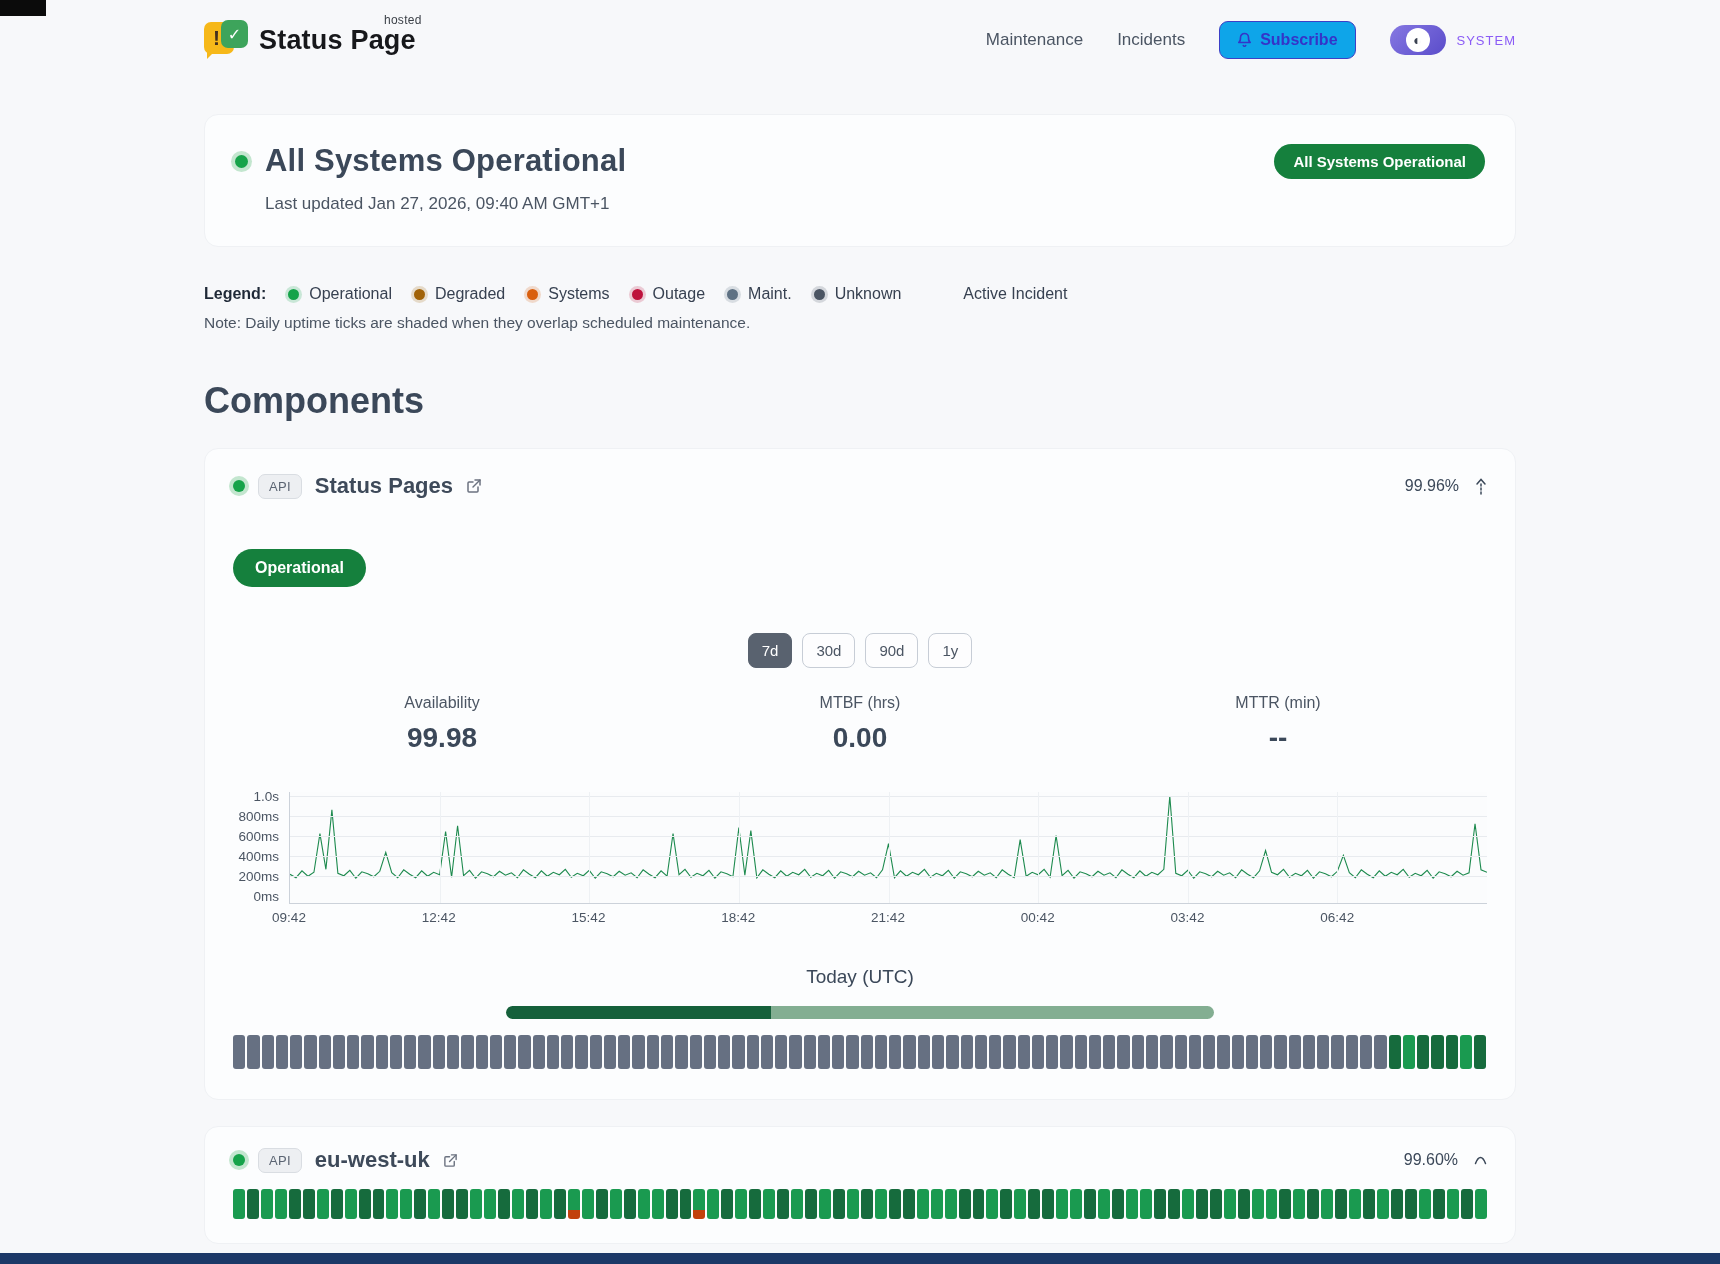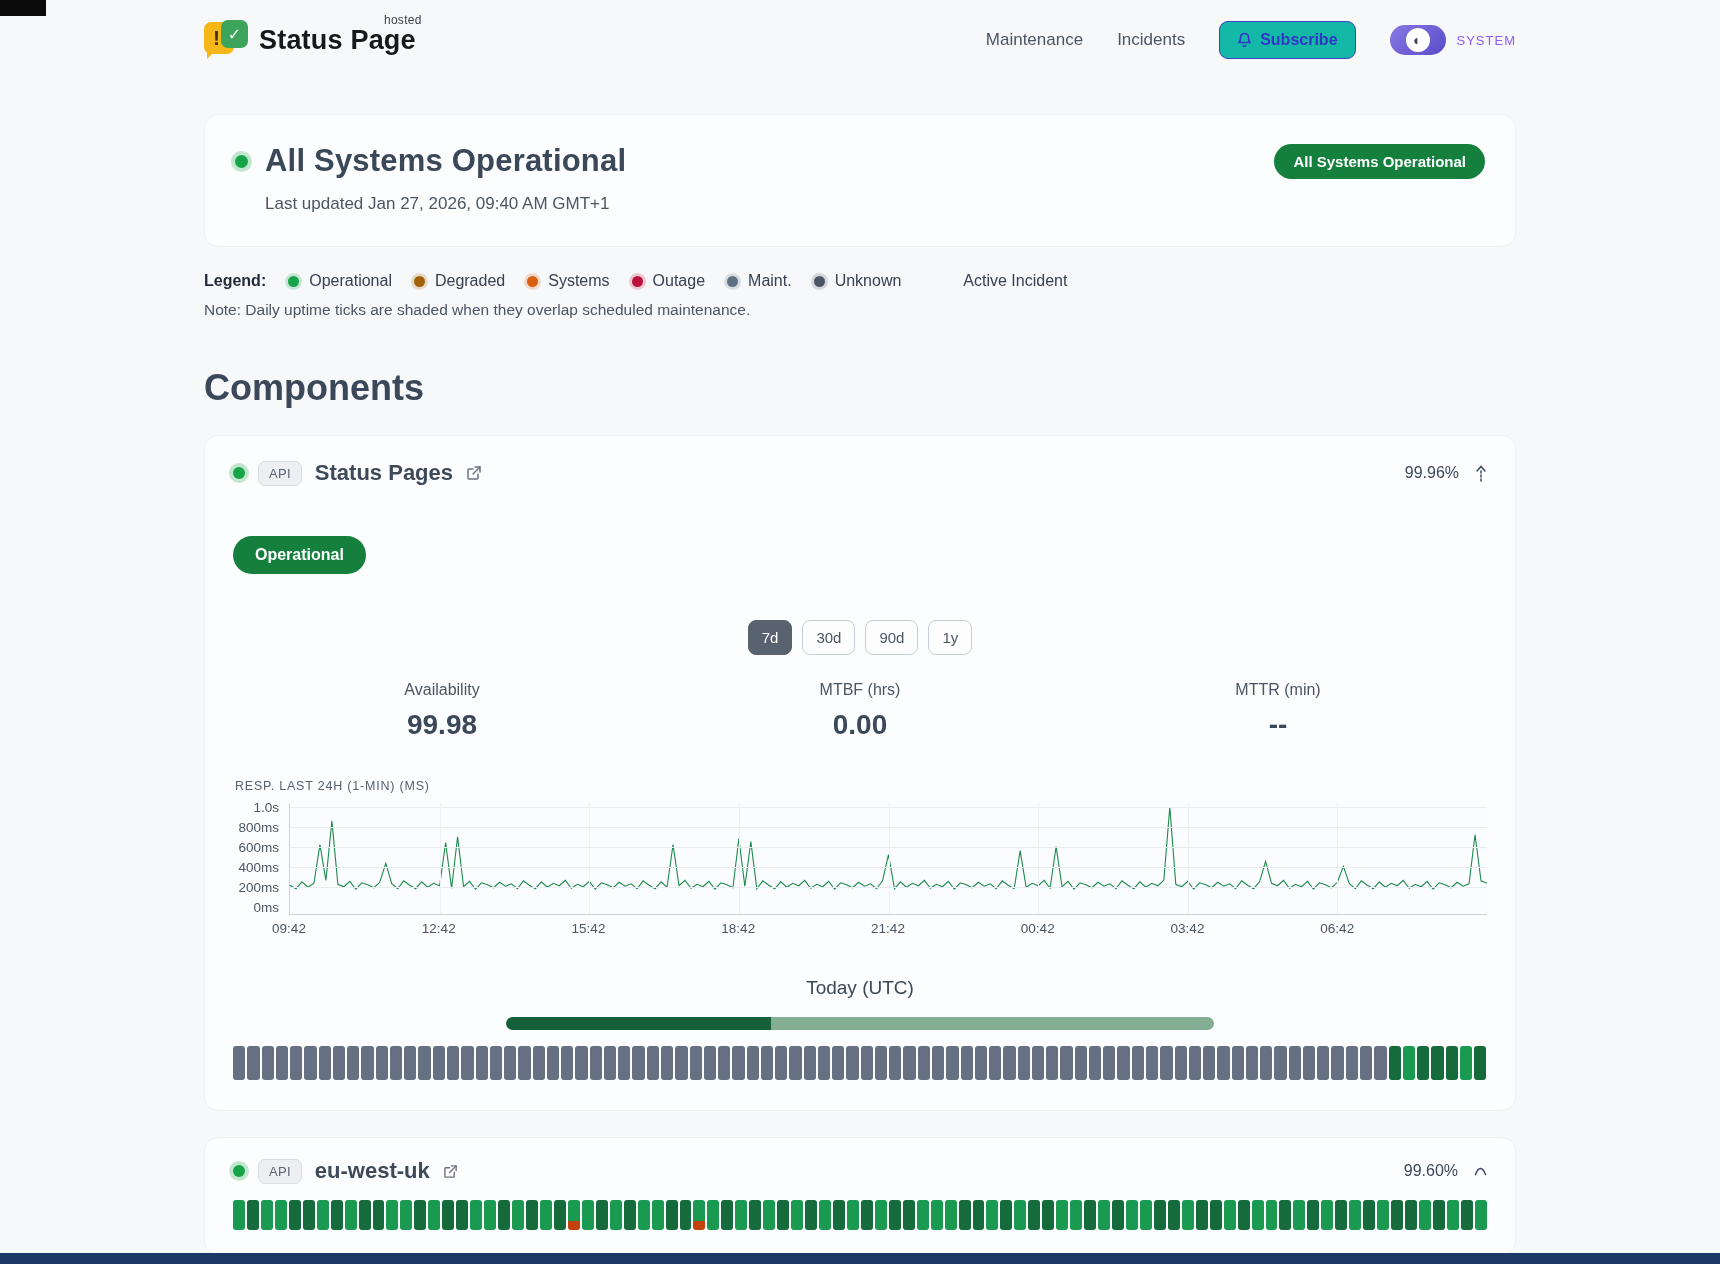--- a/index.html
+++ b/index.html
@@ -18,38 +18,38 @@
   .logo-yellow { position:absolute; left:0; top:2px; width:30px; height:32px; background:#f6b819; border-radius:7px; }
   .logo-tail { position:absolute; left:3px; top:30px; width:0; height:0; border-left:9px solid #f6b819; border-bottom:9px solid transparent; }
   .logo-bang { position:absolute; left:9px; top:6px; color:#44301e; font-weight:bold; font-size:21px; }
   .logo-green { position:absolute; left:17px; top:0; width:27px; height:28px; background:#3da45b; border-radius:7px; display:flex; align-items:center; justify-content:center; }
   .logo-check { color:#fff; font-size:16px; font-weight:bold; }
   .brand-text { position:relative; font-size:27px; font-weight:bold; color:#17181b; letter-spacing:.2px; }
   .brand-hosted { position:absolute; right:-6px; top:-12px; font-size:12px; font-weight:normal; color:#3a3f46; letter-spacing:.3px; }
 
   .topnav { display:flex; align-items:center; gap:34px; }
   .nav-link { font-size:17px; color:#4b5563; cursor:pointer; }
-  .subscribe-btn { display:flex; align-items:center; gap:8px; border:1.5px solid #3d3fc6; border-radius:9px; background:#14b8a6; color:#3534c8; font-weight:bold; font-size:16px; padding:9px 17px; cursor:pointer; }
+  .subscribe-btn { display:flex; align-items:center; gap:8px; border:1.5px solid #3d3fc6; border-radius:9px; background:#0ea5e9; color:#3534c8; font-weight:bold; font-size:16px; padding:9px 17px; cursor:pointer; }
   .theme-wrap { display:flex; align-items:center; gap:11px; }
   .theme-toggle { width:56px; height:30px; border-radius:15px; background:linear-gradient(135deg,#8678e2,#5a4cca); position:relative; cursor:pointer; }
   .theme-knob { position:absolute; top:3px; left:16px; width:24px; height:24px; border-radius:50%; background:#fff; display:flex; align-items:center; justify-content:center; color:#3b4252; font-size:14px; line-height:1; }
   .theme-label { font-size:13px; letter-spacing:1px; color:#8b5cf6; }
 
   
   .hero-card { margin-top:48px; background:#fcfdfe; border:1px solid #eff1f4; border-radius:14px; padding:28px 30px 32px; }
   .hero-row { display:flex; align-items:center; justify-content:space-between; }
   .hero-left { display:flex; align-items:center; gap:17px; }
   .dot { border-radius:50%; }
   .hero-dot { width:13px; height:13px; background:#16a34a; box-shadow:0 0 0 4px #c3e6cf; }
   .hero-title { font-size:31px; font-weight:bold; color:#3b4859; letter-spacing:.2px; }
   .hero-badge { background:#15803d; color:#fff; font-size:15px; font-weight:bold; padding:9px 19px; border-radius:999px; }
   .hero-updated { margin-top:15px; margin-left:30px; font-size:17px; color:#4b5563; }
 
   
-  .legend-row { display:flex; align-items:center; margin-top:25px; gap:22px; font-size:16px; color:#374151; }
+  .legend-row { display:flex; align-items:center; margin-top:38px; gap:22px; font-size:16px; color:#374151; }
   .legend-title { font-weight:bold; color:#1f2937; }
   .legend-item { display:flex; align-items:center; gap:10px; }
   .legend-dot { width:11px; height:11px; border-radius:50%; }
   .legend-active { margin-left:40px; color:#374151; }
   .note-line { margin-top:11px; font-size:15.5px; color:#4b5563; }
 
   
   .components-heading { margin-top:48px; font-size:36px; font-weight:bold; color:#3b4859; }
   .card { background:#fcfdfe; border:1px solid #eff1f4; border-radius:14px; margin-top:26px; padding:24px 28px 30px; }
   .card.sub { padding:20px 28px 24px; }
@@ -223,21 +223,20 @@
         <div class="stat-label">MTBF (hrs)</div>
         <div class="stat-value">0.00</div>
       </div>
       <div>
         <div class="stat-label">MTTR (min)</div>
         <div class="stat-value">--</div>
       </div>
     </div>
 
     <div class="chart-block">
-      <div class="chart-caption">RESP. LAST 24H (1-MIN) (MS)</div>
       <div class="chart-row">
         <div class="ylabels" id="ylabels">
             <span style="top: 4px;">1.0s</span>
             <span style="top: 24px;">800ms</span>
             <span style="top: 44px;">600ms</span>
             <span style="top: 64px;">400ms</span>
             <span style="top: 84px;">200ms</span>
             <span style="top: 104px;">0ms</span>
           </div>
         <div class="plot" id="plot">

